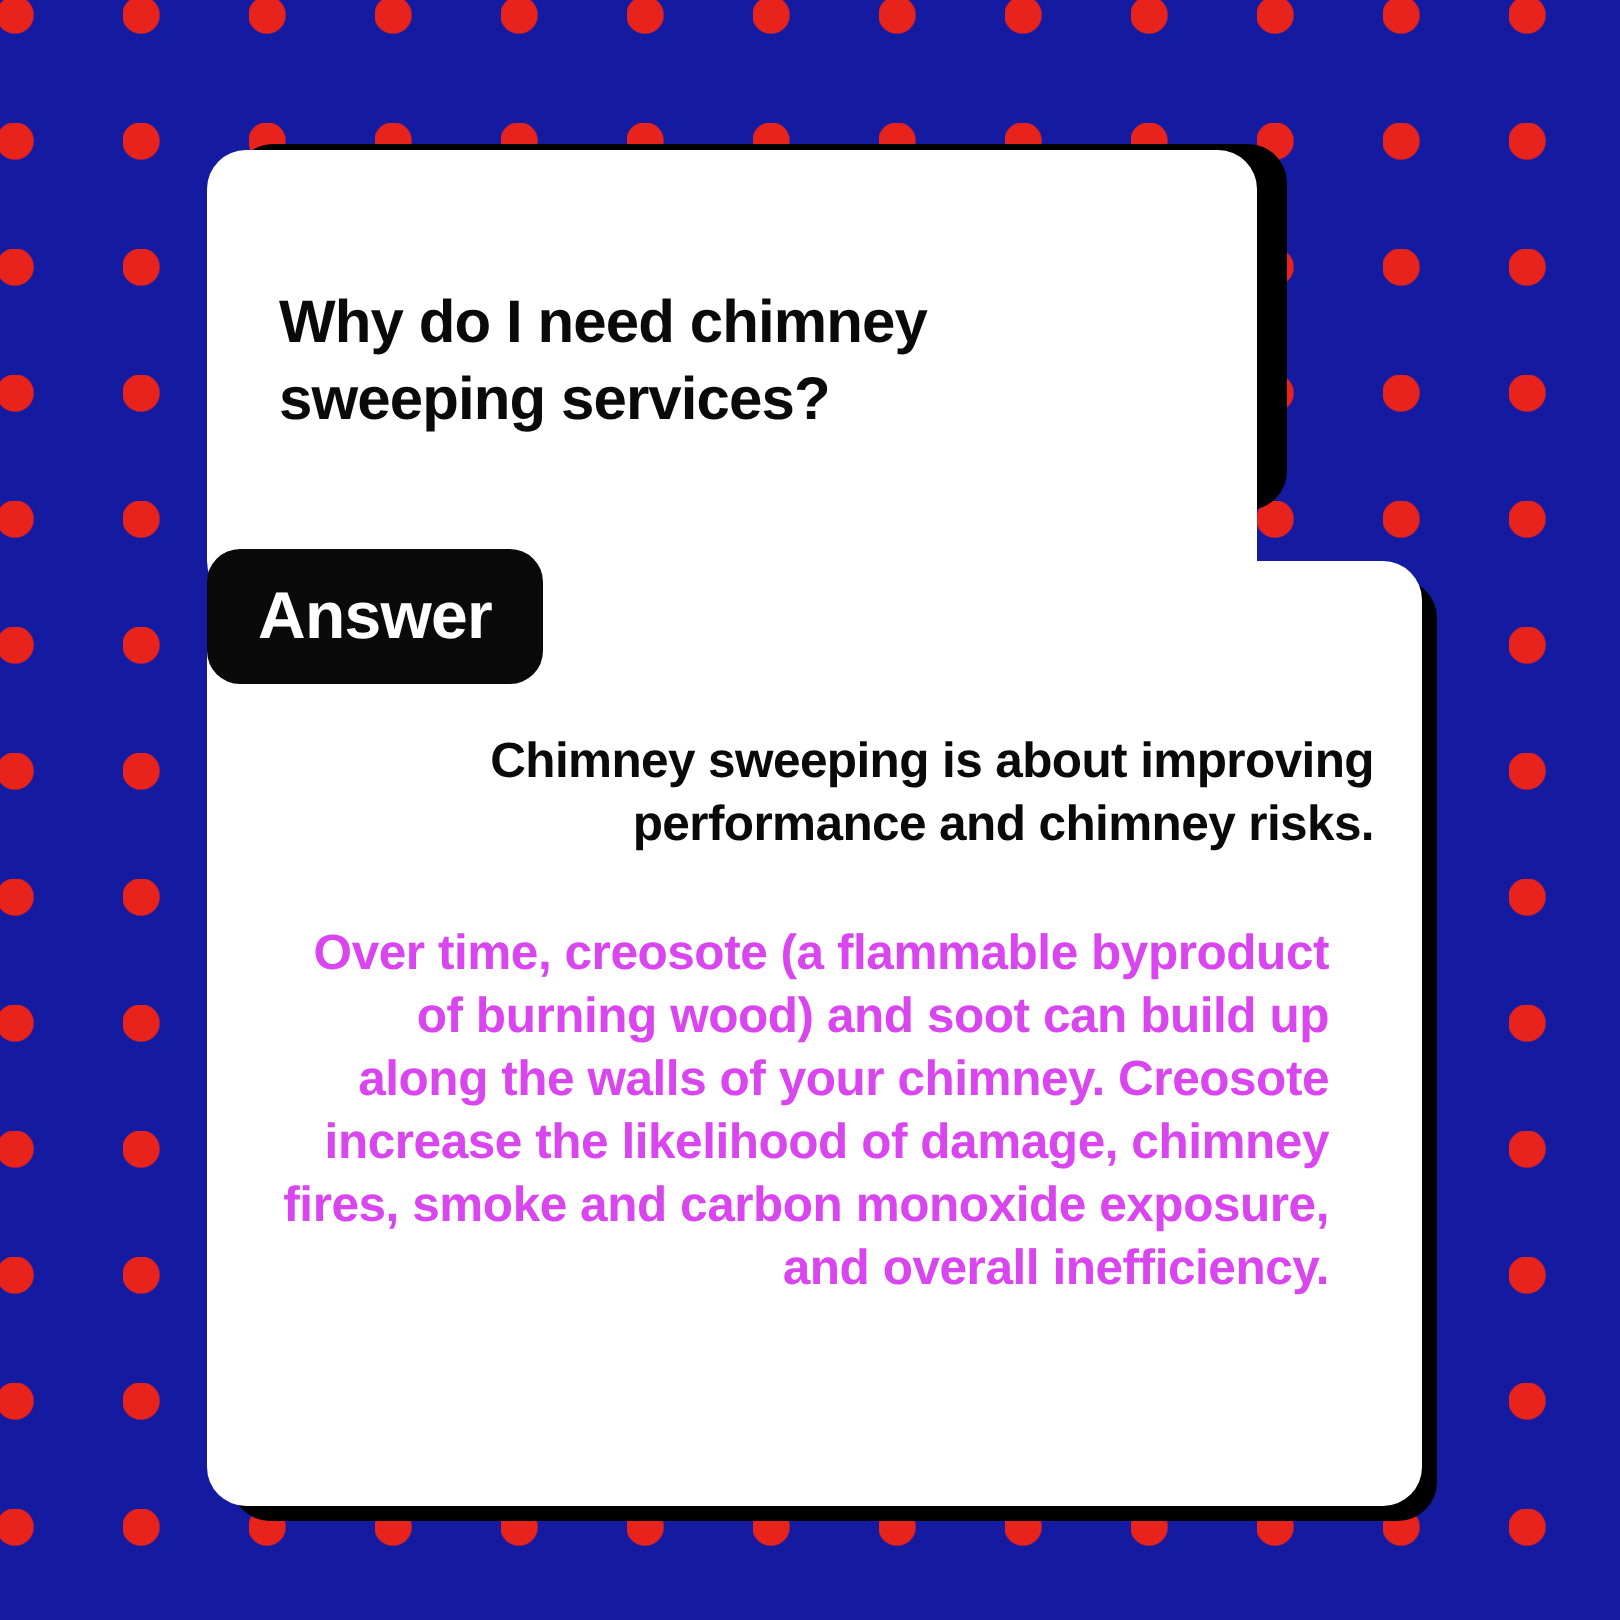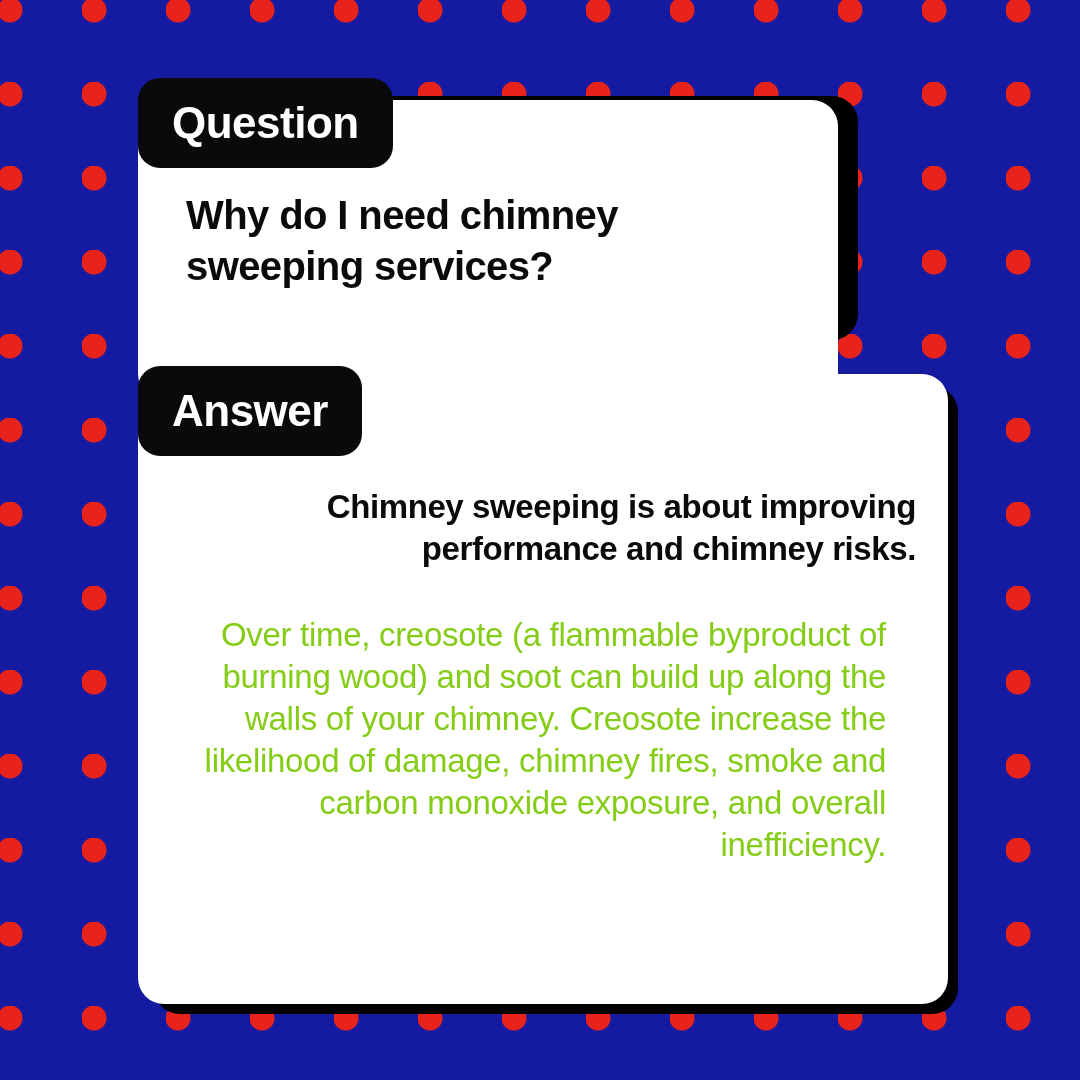--- a/index.html
+++ b/index.html
@@ -94,40 +94,37 @@
     font-size: 33px;
     font-weight: bold;
     line-height: 1.28;
     letter-spacing: -0.4px;
   }
   #answer-body {
     position: absolute;
     left: 48px;
     top: 248px;
     width: 700px;
-    color: #84cc16;
+    color: #d946ef;
     font-size: 33px;
-    font-weight: normal;
+    font-weight: bold;
     line-height: 1.27;
     letter-spacing: -0.3px;
   }
 </style>
 </head>
 <body>
 
 <div id="canvas">
 
   <div id="dots"></div>
 
   <div class="card-wrap" id="question-wrap">
     <div class="shadow" id="question-shadow"></div>
     <div class="card" id="question-card"></div>
-    <div class="tag" id="question-tag">
-      <span>Question</span>
-    </div>
     <div id="question-text">Why do I need chimney sweeping services?</div>
   </div>
 
   <div class="card-wrap" id="answer-wrap">
     <div class="shadow" id="answer-shadow"></div>
     <div class="card" id="answer-card"></div>
     <div class="tag" id="answer-tag">
       <span>Answer</span>
     </div>
     <div id="answer-lead">Chimney sweeping is about improving performance and chimney risks.</div>

